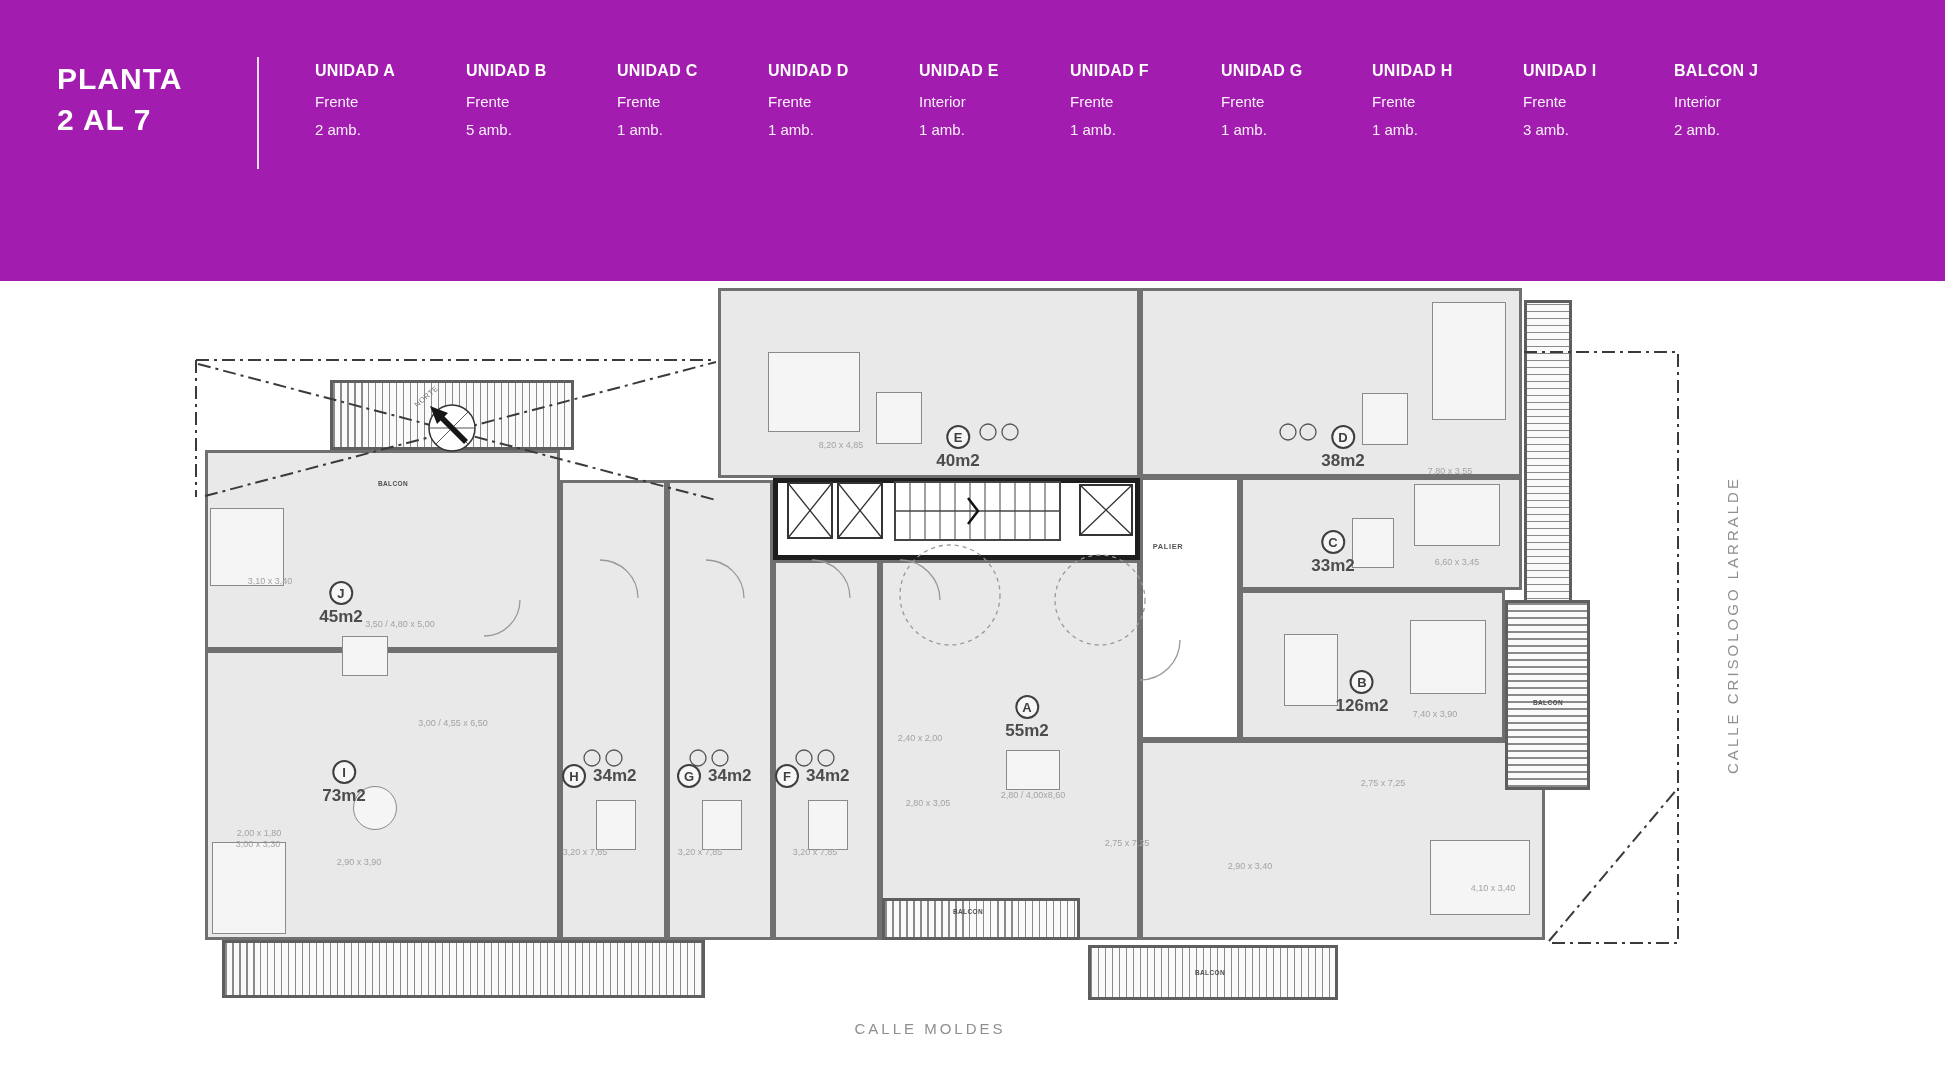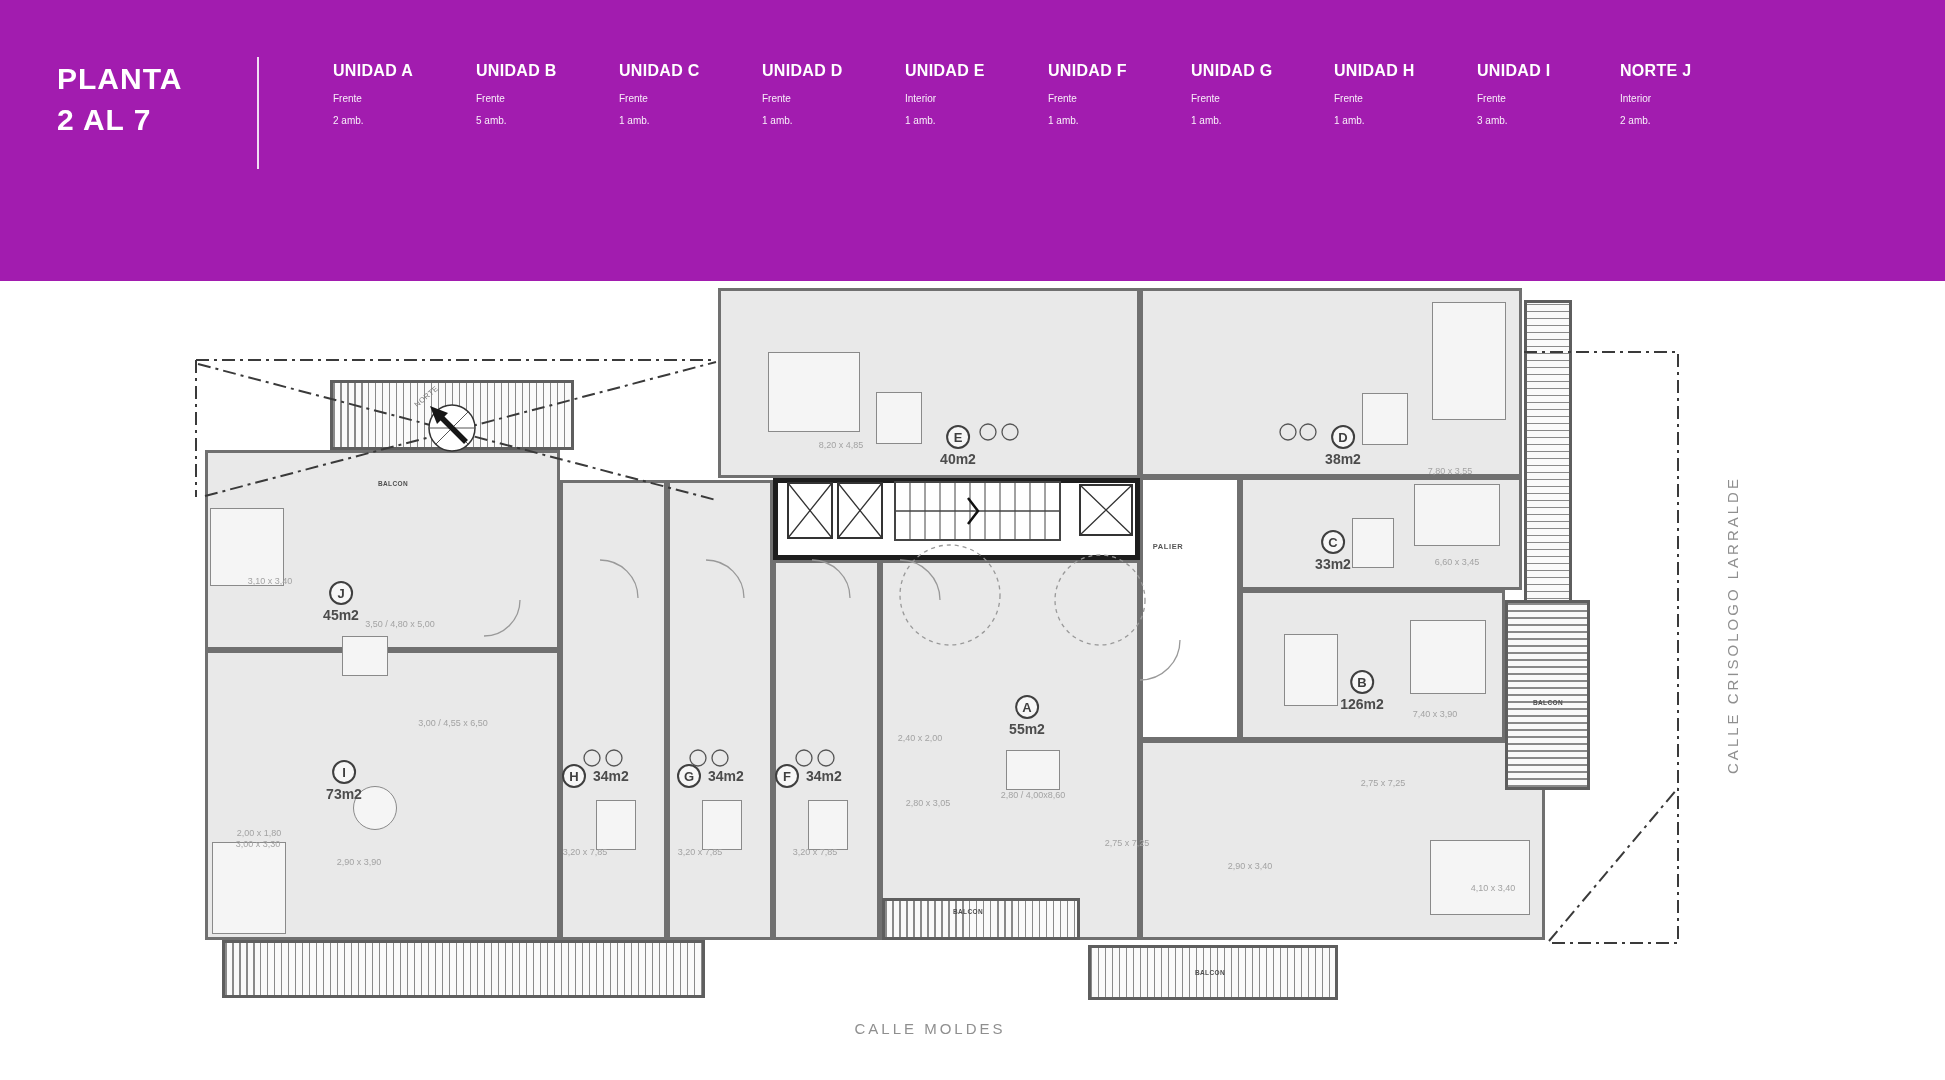--- a/index.html
+++ b/index.html
@@ -5,24 +5,24 @@
   html,body{margin:0;padding:0;background:#fff;}
   #page{position:relative;width:1945px;height:1080px;background:#ffffff;overflow:hidden;
         font-family:"Liberation Sans",sans-serif;}
 
   
   .band{position:absolute;left:0;top:0;width:1945px;height:281px;background:#E8B656;}
   .band-title{position:absolute;left:57px;top:58px;color:#fff;font-weight:bold;
               font-size:30px;line-height:41px;letter-spacing:1px;}
   .band-divider{position:absolute;left:257px;top:57px;width:2px;height:112px;
                 background:rgba(255,255,255,0.85);}
-  .unit-cols{position:absolute;left:333px;top:62px;display:flex;}
+  .unit-cols{position:absolute;left:315px;top:62px;display:flex;gap:8px;}
   .ucol{width:143px;}
   .uname{font-weight:bold;font-size:16px;color:#ffffff;margin-bottom:13px;letter-spacing:.3px;}
-  .uline{font-size:10px;color:rgba(255,255,255,0.93);margin-bottom:11px;}
+  .uline{font-size:15px;color:rgba(255,255,255,0.93);margin-bottom:11px;}
 
   
   .room{position:absolute;background:#e9e9e9;border:3px solid #707070;box-sizing:border-box;}
   .room.white{background:#ffffff;}
   .core{position:absolute;background:#ffffff;border:5px solid #1d1d1d;box-sizing:border-box;}
   .balc-v{position:absolute;box-sizing:border-box;border:3px solid #5e5e5e;background:
      repeating-linear-gradient(90deg,#8a8a8a 0 1.5px,rgba(0,0,0,0) 1.5px 7px),#fafafa;}
   .balc-h{position:absolute;box-sizing:border-box;border:3px solid #5e5e5e;background:
      repeating-linear-gradient(0deg,#8a8a8a 0 1.5px,rgba(0,0,0,0) 1.5px 7px),#fafafa;}
   .furn{position:absolute;border:1.5px solid #8a8a8a;background:#f5f5f5;box-sizing:border-box;}
@@ -31,21 +31,21 @@
   .dim{position:absolute;transform:translate(-50%,-50%);font-size:9px;color:#a3a3a3;
        white-space:nowrap;}
   .tiny{position:absolute;transform:translate(-50%,-50%);font-size:6.5px;font-weight:bold;
         color:#4e4e4e;letter-spacing:.4px;white-space:nowrap;}
   .unit-label{position:absolute;transform:translate(-50%,0);display:flex;flex-direction:column;
         align-items:center;gap:2px;color:#3f3f3f;}
   .unit-label.horiz{flex-direction:row;gap:7px;transform:none;}
   .ucircle{width:24px;height:24px;border:2px solid #3f3f3f;border-radius:50%;display:flex;
         align-items:center;justify-content:center;font-weight:bold;font-size:13px;
         background:rgba(255,255,255,.65);box-sizing:border-box;}
-  .uarea{font-weight:bold;font-size:14px;color:#4c4c4c;white-space:nowrap;}
+  .uarea{font-weight:bold;font-size:17px;color:#4c4c4c;white-space:nowrap;}
 
   .street-bottom{position:absolute;transform:translate(-50%,-50%);font-size:15px;
         color:#8f8f8f;letter-spacing:3px;white-space:nowrap;}
   .street-right{position:absolute;transform:translate(-50%,-50%) rotate(180deg);
         writing-mode:vertical-rl;font-size:15px;color:#8f8f8f;letter-spacing:3px;
         white-space:nowrap;}
   .norte{position:absolute;font-size:7.5px;color:#777;transform:rotate(-40deg);
         letter-spacing:.5px;}
   .palier{position:absolute;transform:translate(-50%,-50%);font-size:7.5px;color:#555;
         font-weight:bold;letter-spacing:.6px;}
@@ -103,21 +103,21 @@
         <div class="uname">UNIDAD H</div>
         <div class="uline">Frente</div>
         <div class="uline">1 amb.</div>
       </div>
       <div class="ucol">
         <div class="uname">UNIDAD I</div>
         <div class="uline">Frente</div>
         <div class="uline">3 amb.</div>
       </div>
       <div class="ucol">
-        <div class="uname">NORTE J</div>
+        <div class="uname">BALCON J</div>
         <div class="uline">Interior</div>
         <div class="uline">2 amb.</div>
       </div>
     </div>
   </div>
 
   <div class="room" style="left:718px;top:288px;width:422px;height:190px;"></div>
   <div class="room" style="left:1140px;top:288px;width:382px;height:189px;"></div>
   <div class="room white" style="left:1140px;top:477px;width:100px;height:263px;"></div>
   <div class="room" style="left:1240px;top:477px;width:282px;height:113px;"></div>

